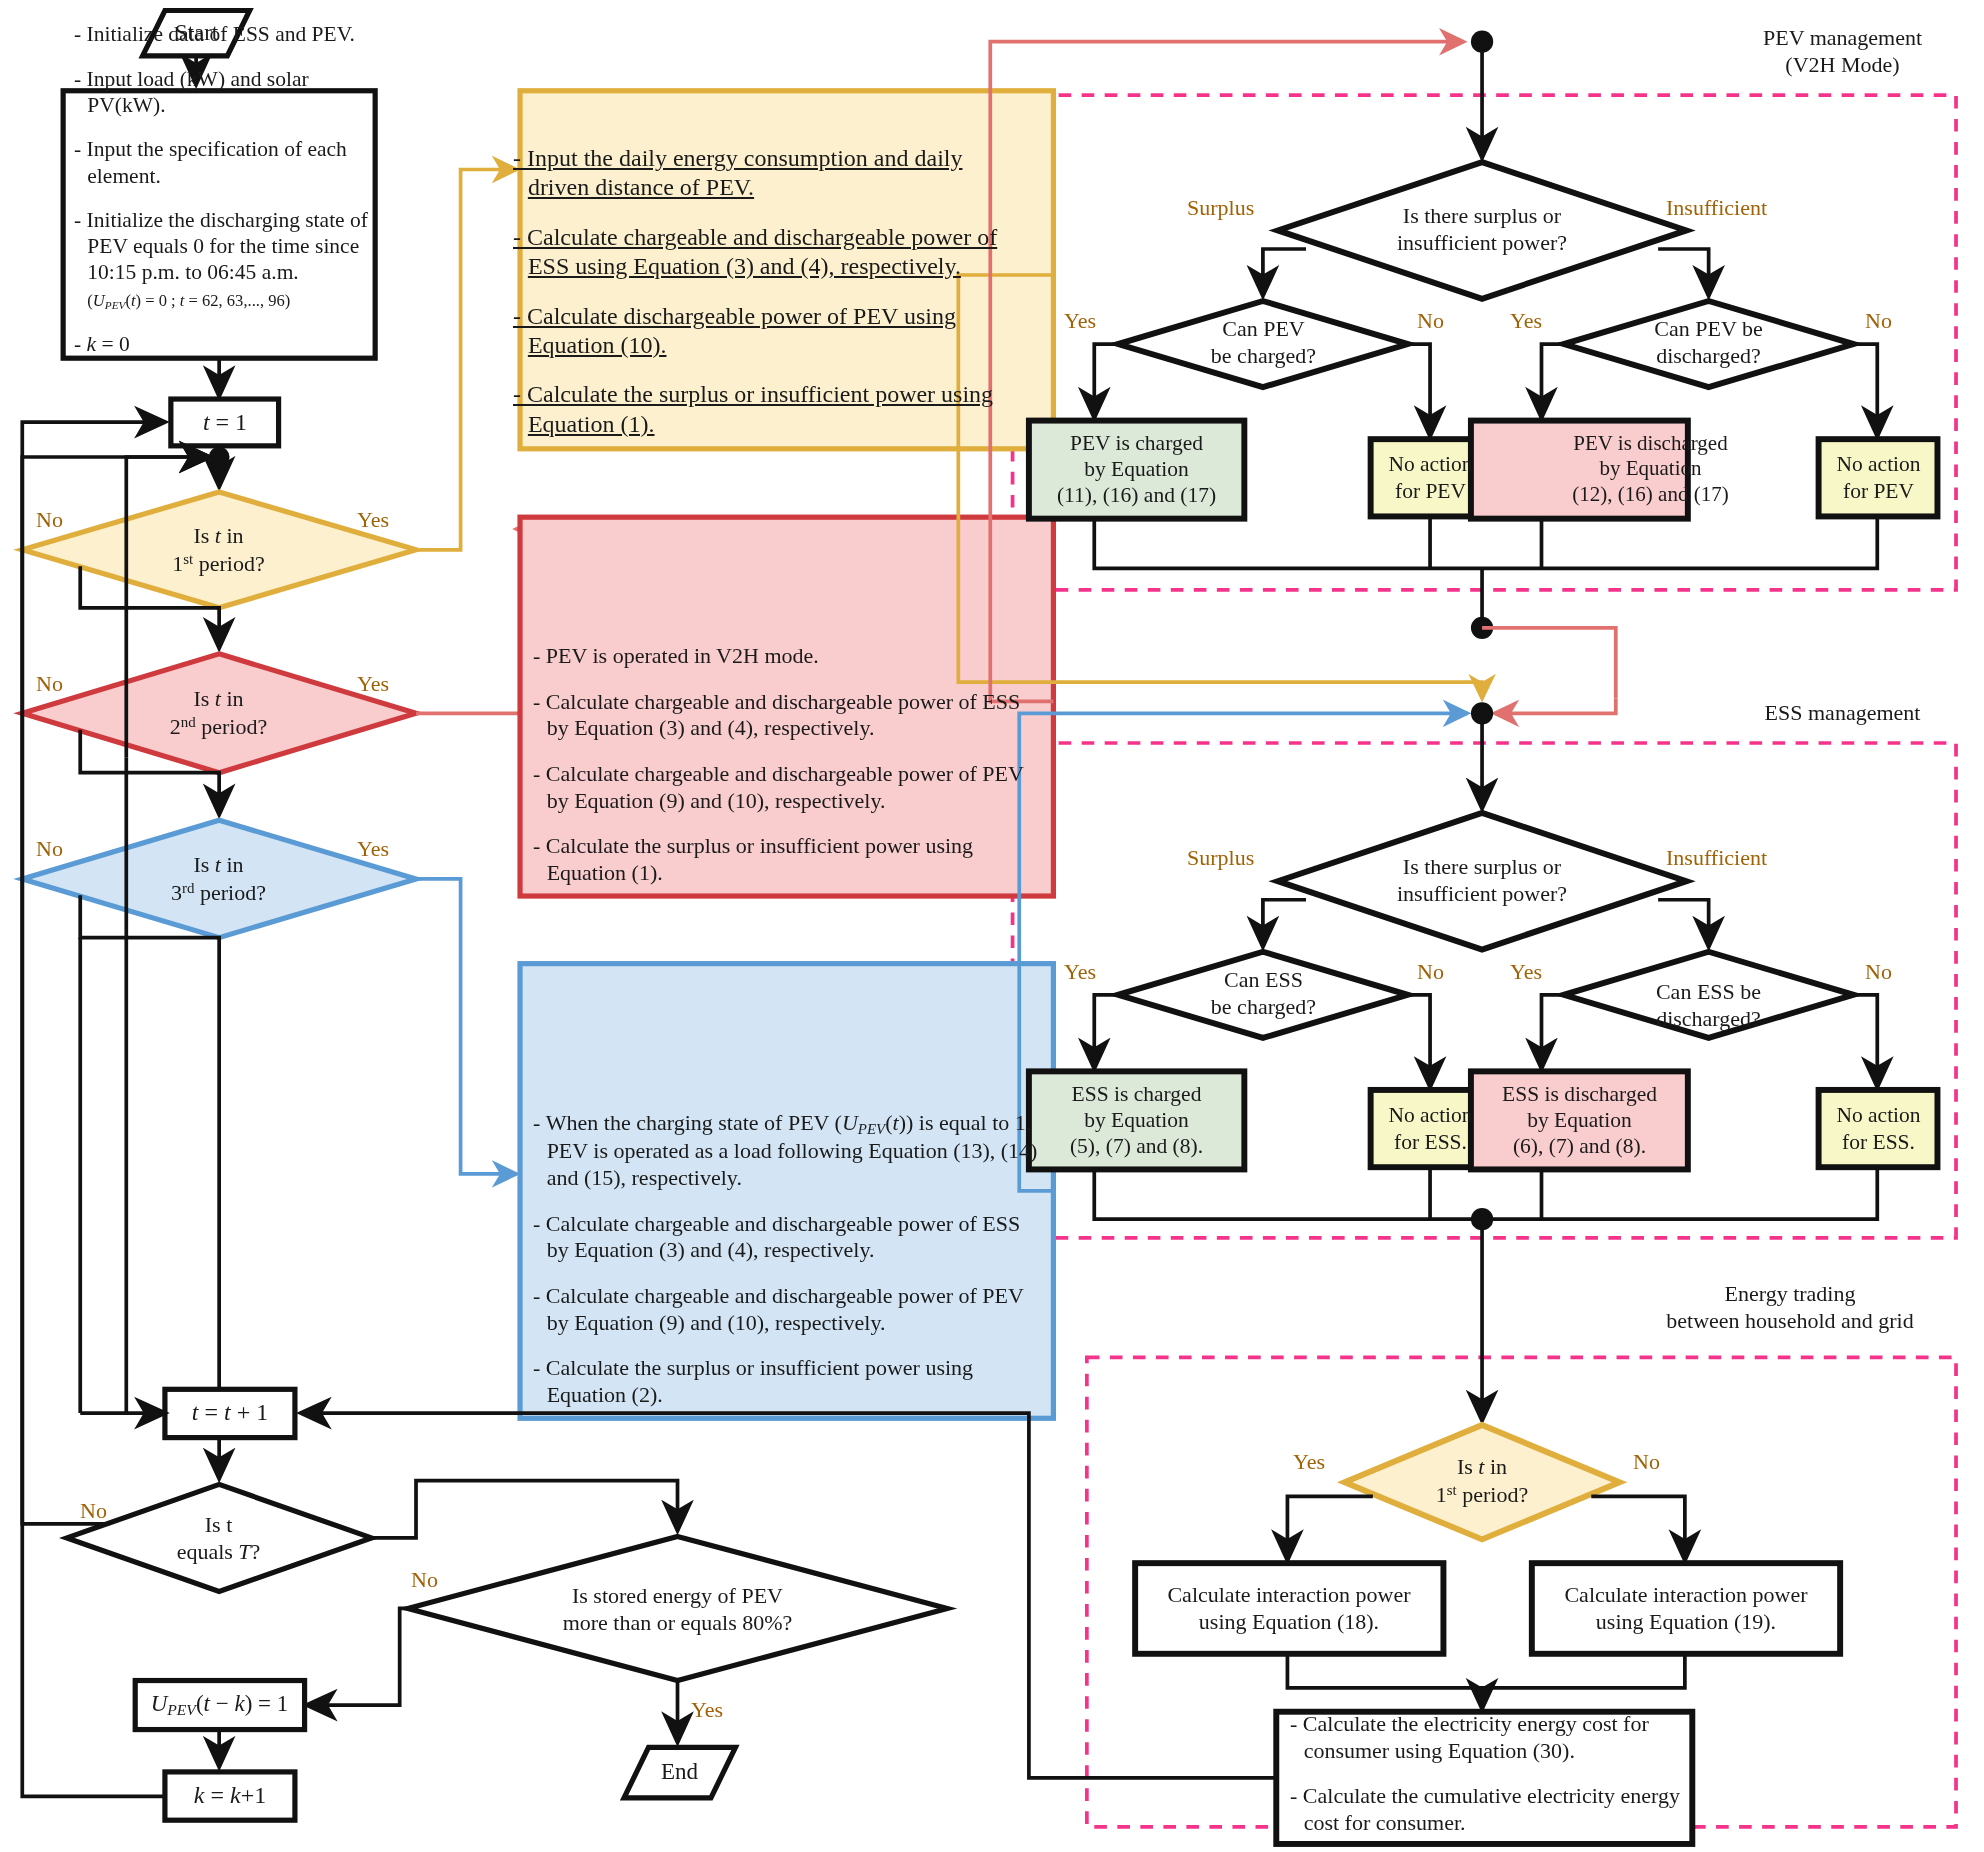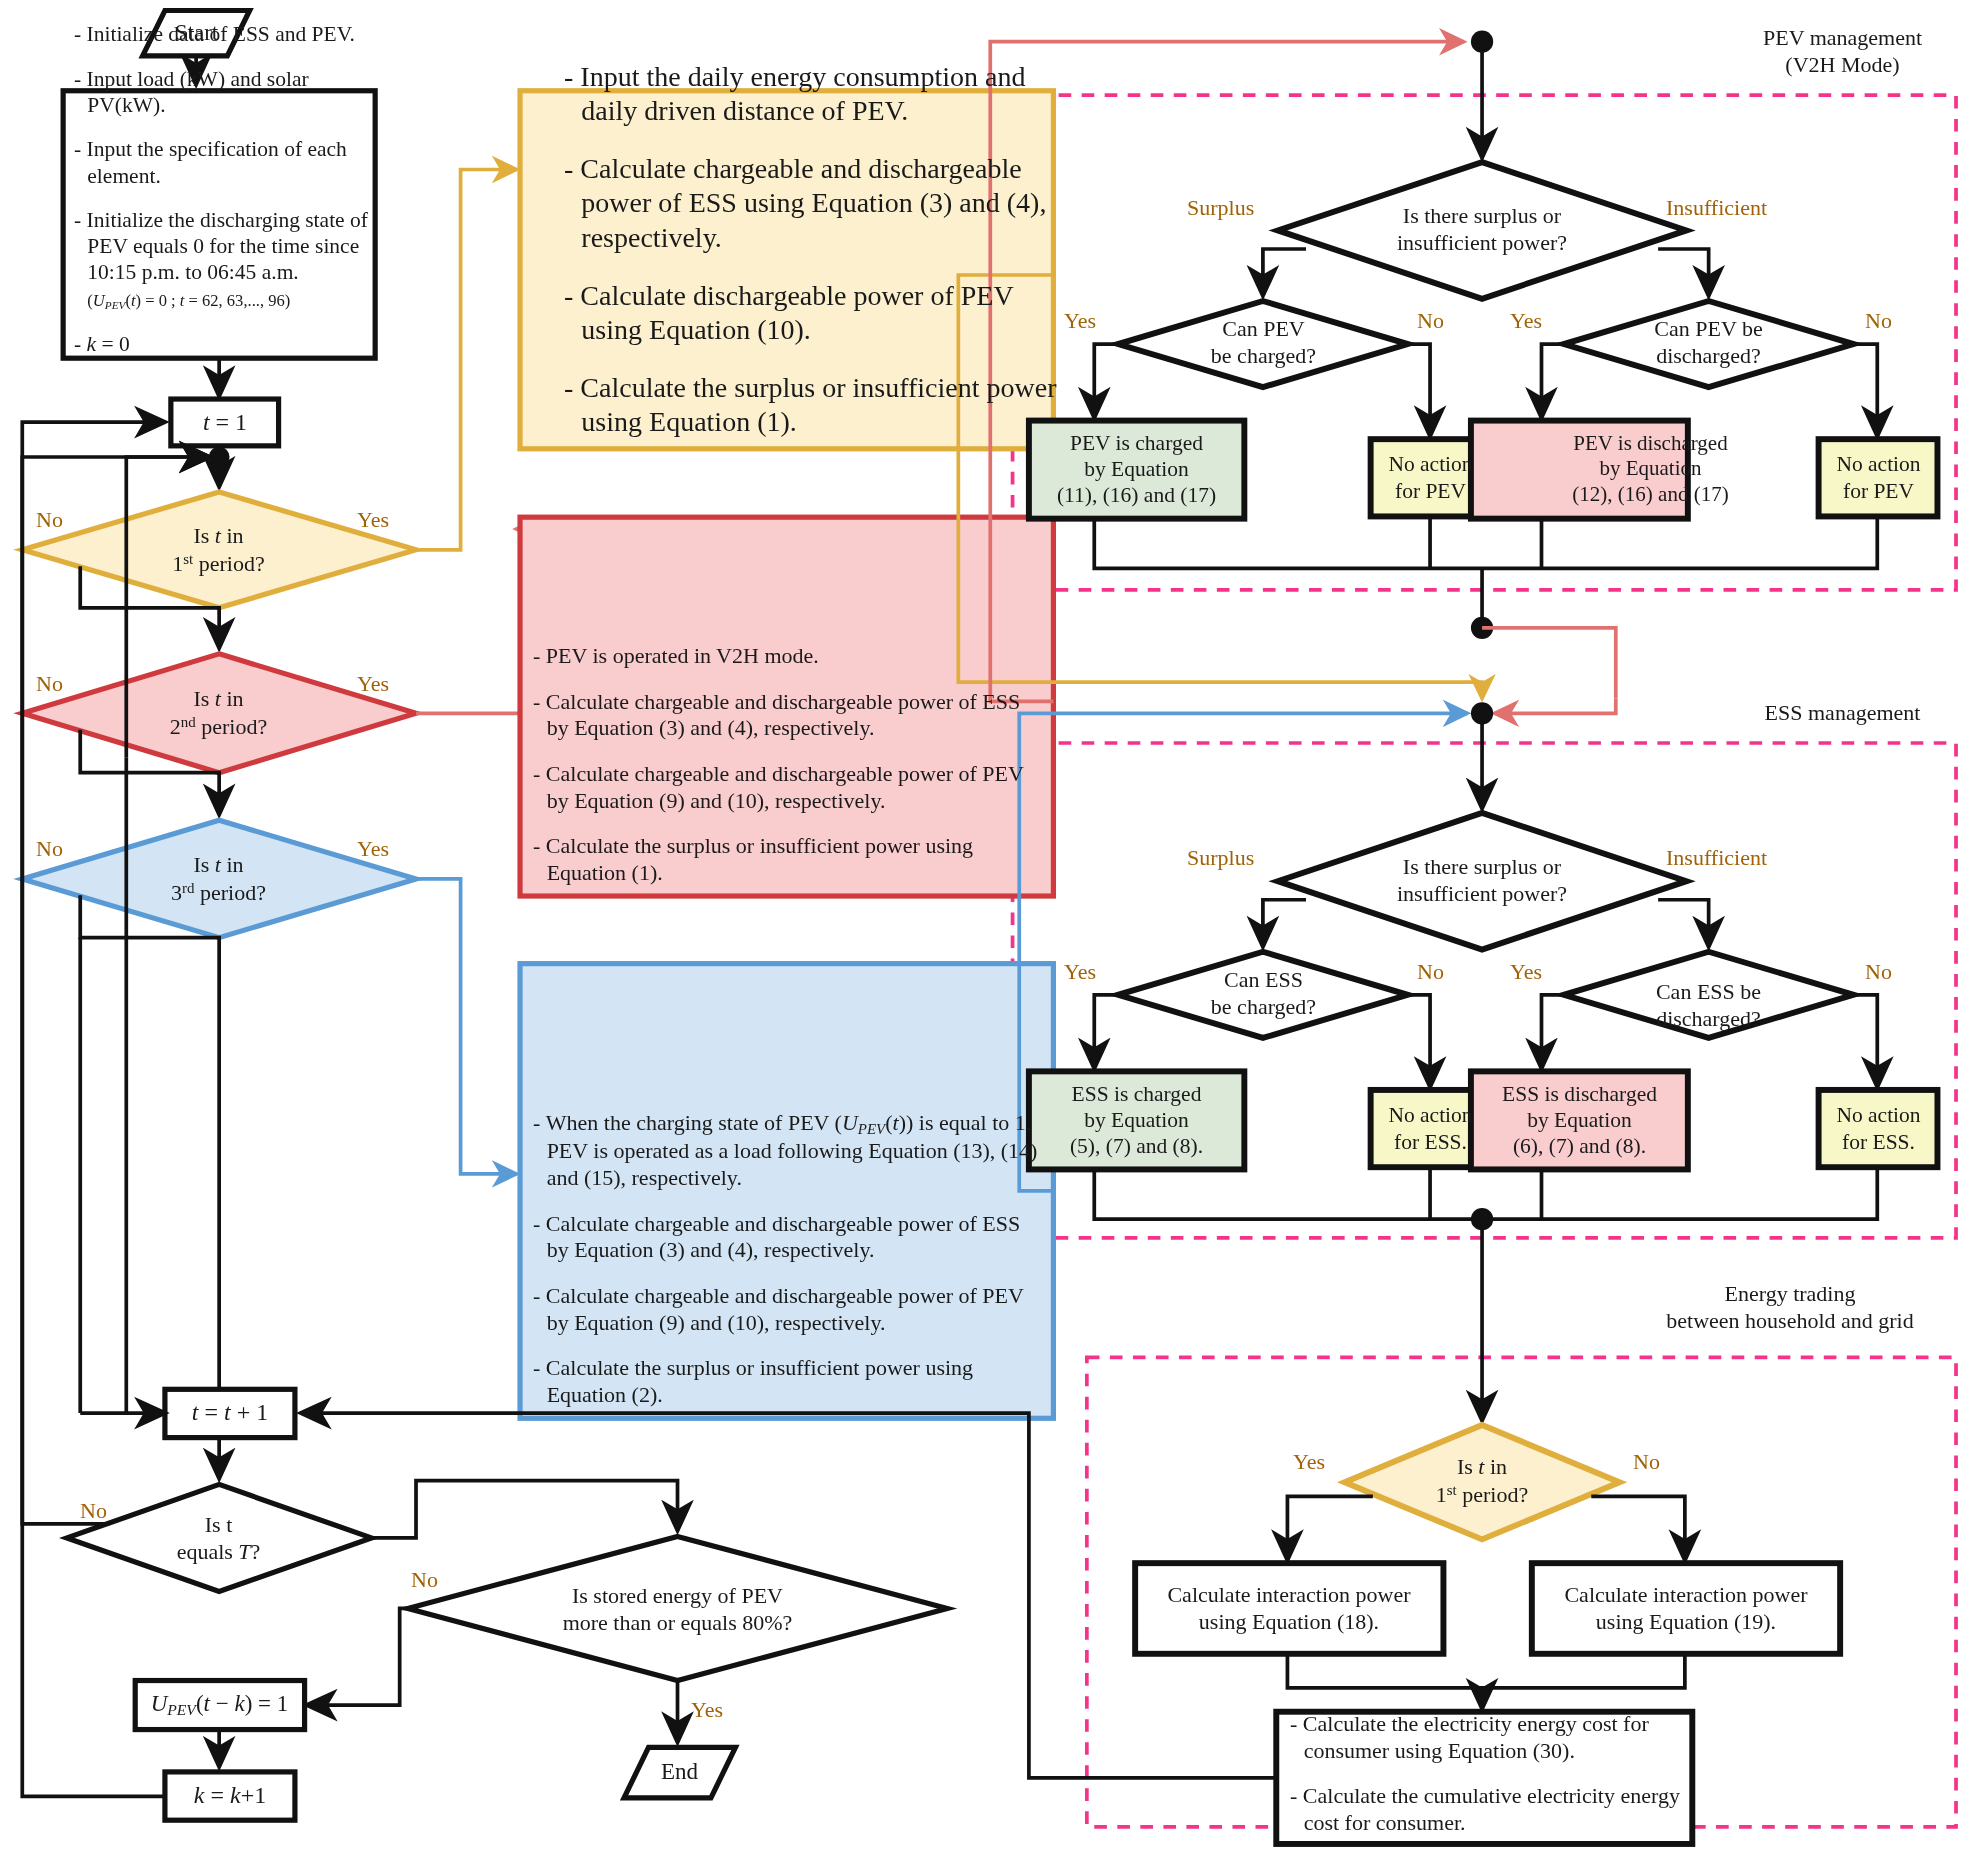--- a/index.html
+++ b/index.html
@@ -233,21 +233,21 @@
 <span class="lbl" style="left:36px;top:507px;font-size:22px;">No</span>
 <span class="lbl" style="left:357px;top:507px;font-size:22px;">Yes</span>
 <span class="lbl" style="left:36px;top:671px;font-size:22px;">No</span>
 <span class="lbl" style="left:357px;top:671px;font-size:22px;">Yes</span>
 <span class="lbl" style="left:36px;top:836px;font-size:22px;">No</span>
 <span class="lbl" style="left:357px;top:836px;font-size:22px;">Yes</span>
 <span class="lbl" style="left:80px;top:1498px;font-size:22px;">No</span>
 <span class="lbl" style="left:411px;top:1567px;font-size:22px;">No</span>
 <span class="lbl" style="left:691px;top:1697px;font-size:22px;">Yes</span>
 
-<div class="node-text left top" style="left:564px;top:105px;width:510px;height:334px;font-size:28px;">
+<div class="node-text left top" style="left:513px;top:105px;width:510px;height:334px;font-size:24px;text-decoration:underline;">
   <span class="bullets">
     <span class="bi">-&nbsp;Input the daily energy consumption and daily driven distance of PEV.</span>
     <span class="bi">-&nbsp;Calculate chargeable and dischargeable power of ESS using Equation (3) and (4), respectively.</span>
     <span class="bi">-&nbsp;Calculate dischargeable power of PEV using Equation (10).</span>
     <span class="bi">-&nbsp;Calculate the surplus or insufficient power using Equation (1).</span>
   </span>
 </div>
 
 <div class="node-text left top" style="left:533px;top:532px;width:510px;height:355px;font-size:22px;">
   <span class="bullets">

